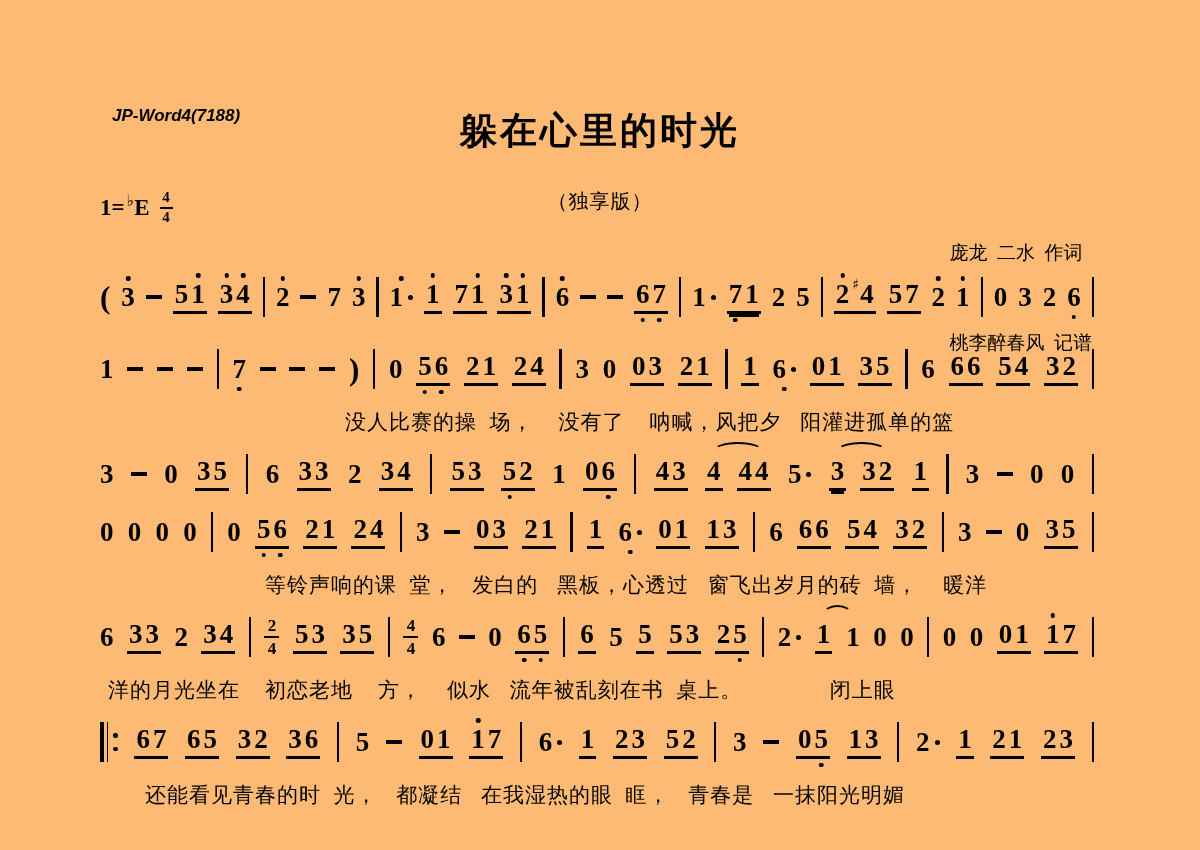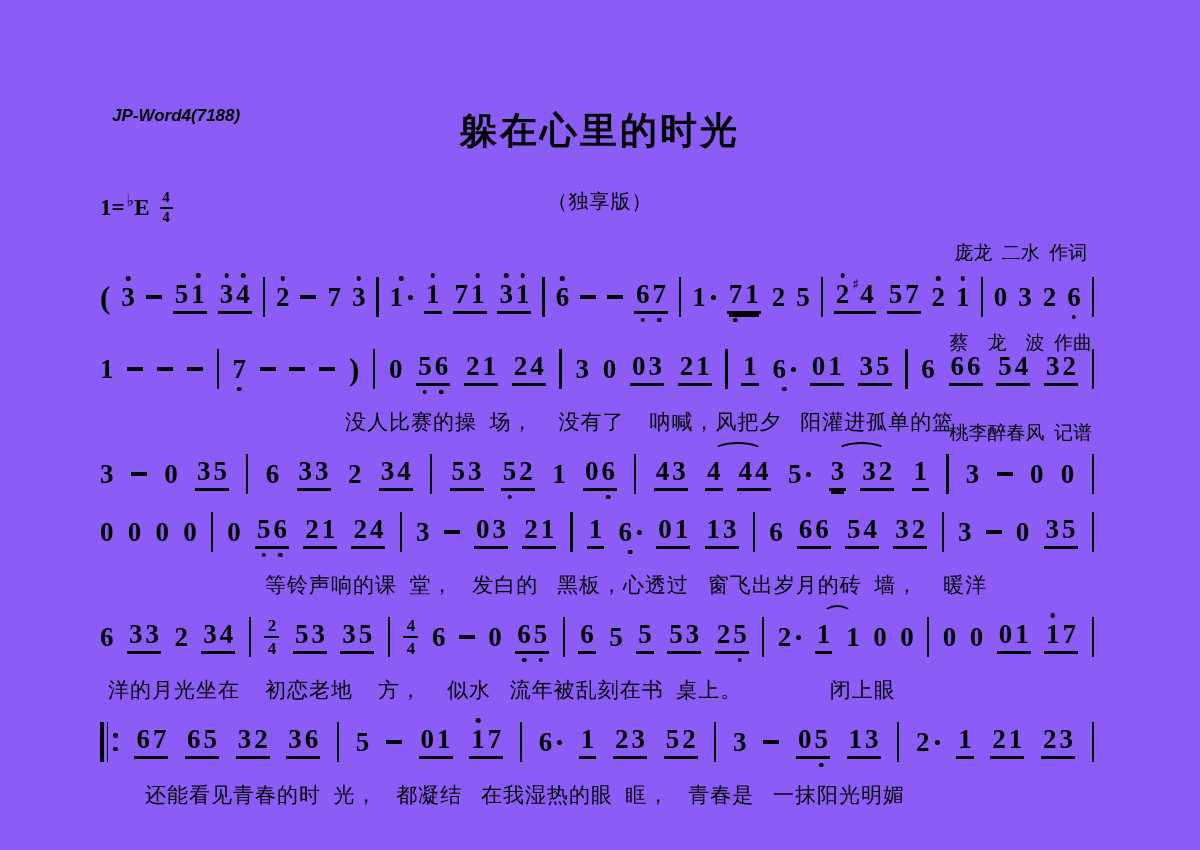--- a/index.html
+++ b/index.html
@@ -1,23 +1,23 @@
 <!DOCTYPE html>
 <html><head>
 <meta charset="utf-8">
 <style>
   html,body{margin:0;padding:0;background:#fff;}
-  .page{width:1200px;height:850px;position:relative;background:#8b5cf6;color:#000;
+  .page{width:1200px;height:850px;position:relative;background:#fdba74;color:#000;
         font-family:"Liberation Serif","DejaVu Serif","DejaVu Sans",serif;overflow:hidden;}
   .watermark{position:absolute;left:112px;top:106px;font:italic bold 17px "Liberation Sans","DejaVu Sans",sans-serif;}
   .title{position:absolute;left:0;right:0;top:106px;margin:0;text-align:center;
          font-size:37px;font-weight:900;letter-spacing:3px;}
   .subtitle{position:absolute;left:0;right:0;top:188px;text-align:center;font-size:20px;letter-spacing:1px;}
   .singer{position:absolute;left:0;right:0;top:234px;text-align:center;font-size:19px;letter-spacing:1px;}
-  .credits{position:absolute;right:108px;top:178px;font-size:19px;line-height:30px;text-align:center;white-space:pre;}
+  .credits{position:absolute;right:108px;top:178px;font-size:19px;line-height:30px;text-align:left;white-space:pre;}
   .key{position:absolute;left:100px;top:190px;display:flex;align-items:center;font-weight:bold;font-size:23px;}
   .flat{font-size:16px;position:relative;top:-7px;margin-left:2px;font-family:"DejaVu Sans",sans-serif;}
   .frac{display:inline-flex;flex-direction:column;align-items:center;margin-left:10px;font-size:15px;line-height:1;font-weight:bold;}
   .fline{width:13px;height:2px;background:#000;margin:1.5px 0;}
   .score{position:absolute;left:100px;right:106px;top:268px;}
   .lineblock.nolyr{margin-bottom:14px;}
   .mrow{display:flex;justify-content:space-between;align-items:center;height:58px;}
   .lyrics{height:47px;display:flex;align-items:center;font-size:21px;letter-spacing:1px;white-space:pre;}
   .note{position:relative;display:inline-flex;align-items:baseline;font-weight:bold;font-size:27px;line-height:1;}
   .nv{display:inline-block;}
@@ -56,21 +56,20 @@
       <span>E</span>
     <span class="frac">
         <span>4</span>
         <span class="fline"></span>
         <span>4</span>
       </span>
   </div>
   <div class="subtitle">（独享版）</div>
   <div class="credits">
     <div>庞龙  二水  作词</div>
-    <div>蔡    龙    波  作曲</div>
     <div>桃李醉春风  记谱</div>
   </div>
   <div id="score" class="score">
       <div class="lineblock nolyr">
         <div class="mrow">
           <span class="paren">(</span>
           <span class="note">
             <span class="nv">3</span>
             <span class="dota"></span>
           </span>

